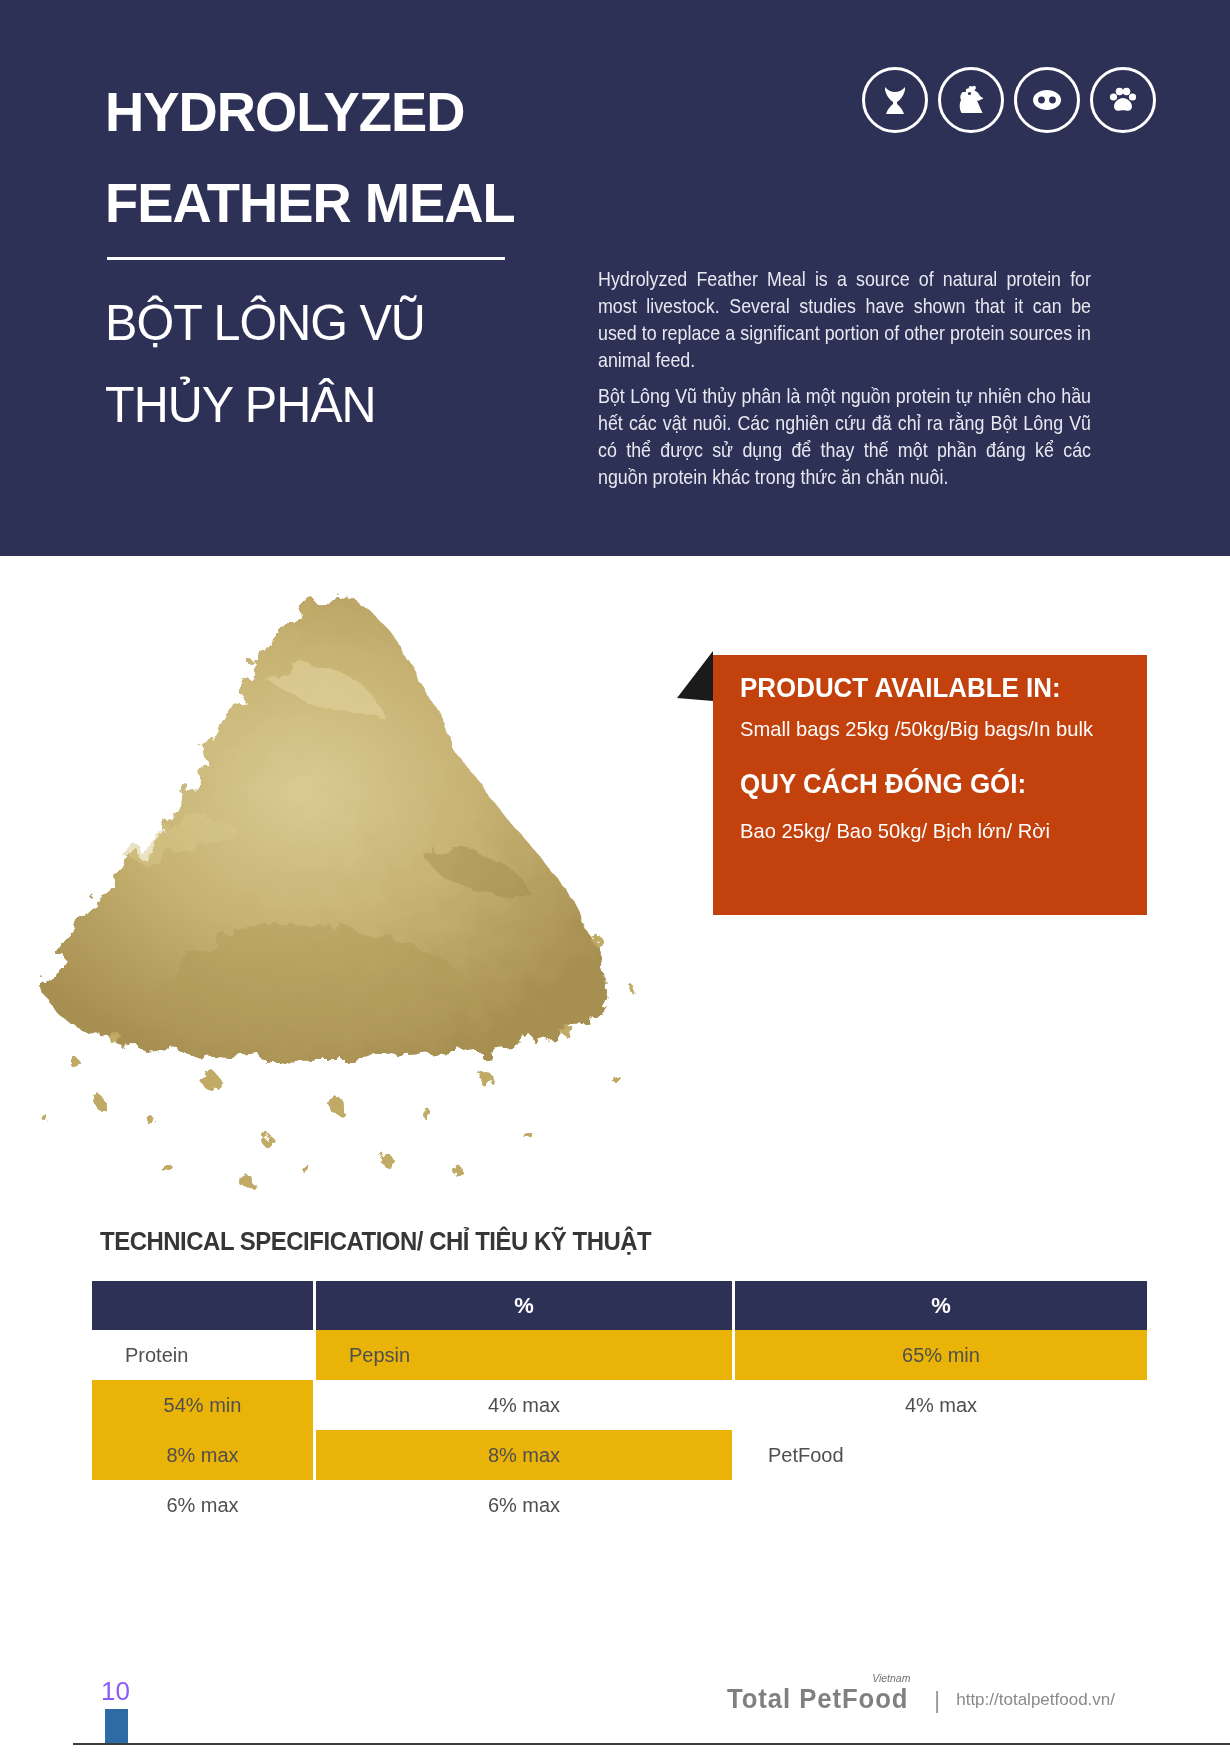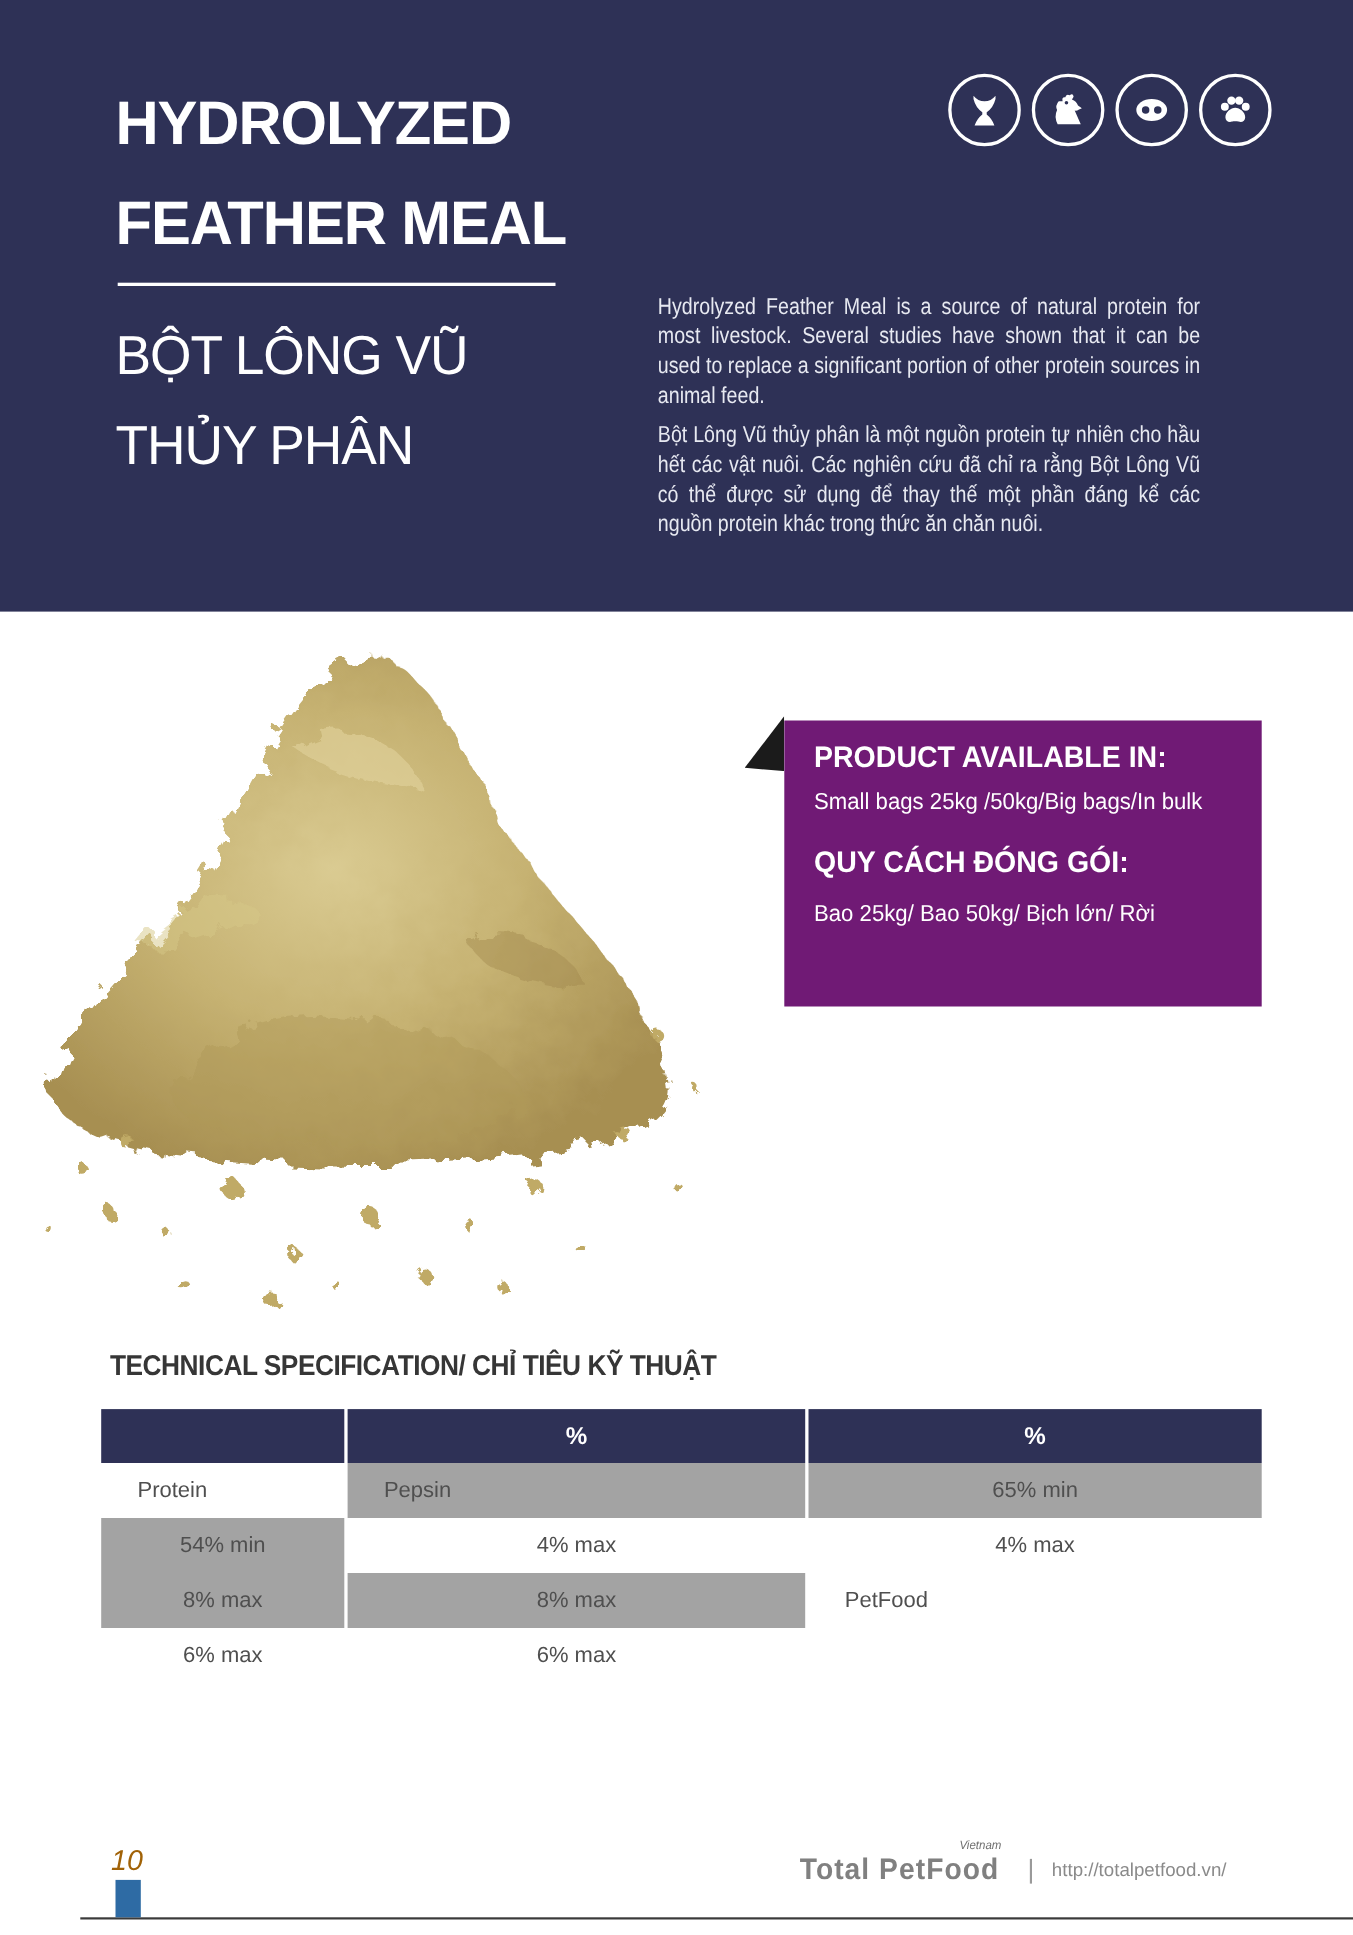--- a/index.html
+++ b/index.html
@@ -15,39 +15,39 @@
   .icon-row{left:862px;top:67px;display:flex;gap:10px;}
   .icon-circle{width:60px;height:60px;border:3px solid #ffffff;border-radius:50%;display:flex;align-items:center;justify-content:center;}
   .icon-circle svg{display:block;}
 
   .desc{color:#e7e9f1;font-size:21px;line-height:27px;text-align:justify;width:580px;transform:scaleX(0.85);transform-origin:left top;}
   .desc-en{left:598px;top:244px;}
   .desc-vi{left:598px;top:361px;}
 
   
   .fold-accent{left:677px;top:651px;width:36px;height:50px;background:#1b1b1b;clip-path:polygon(100% 0,100% 100%,0 94%);}
-  .pack-panel{left:713px;top:655px;width:434px;height:260px;background:#701a75;color:#ffffff;}
+  .pack-panel{left:713px;top:655px;width:434px;height:260px;background:#c2410c;color:#ffffff;}
   .pack-h{position:absolute;left:27px;font-size:27px;font-weight:700;letter-spacing:0;white-space:pre;transform:scaleX(0.96);transform-origin:left top;}
   .pack-t{position:absolute;left:27px;font-size:21px;font-weight:400;white-space:pre;transform:scaleX(0.96);transform-origin:left top;}
   .pack-h-en{top:18px;}
   .pack-t-en{top:62px;}
   .pack-h-vi{top:114px;}
   .pack-t-vi{top:164px;}
 
   
   .spec-title{left:100px;top:1226px;font-size:26px;font-weight:700;color:#363636;letter-spacing:-0.5px;white-space:pre;transform:scaleX(0.92);transform-origin:left top;}
   .spec-table{left:92px;top:1281px;width:1055px;display:grid;grid-template-columns:221px 416px 412px;column-gap:3px;row-gap:0;}
   .th{height:49px;background:#2e3156;color:#ffffff;font-size:22px;font-weight:700;display:flex;align-items:center;justify-content:center;}
   .td{height:50px;font-size:20px;color:#4f4f4f;display:flex;align-items:center;justify-content:center;}
   .td.label{justify-content:flex-start;padding-left:33px;box-sizing:border-box;text-align:center;}
-  .row-gray{background:#a3a3a3;}
+  .row-gray{background:#eab308;}
 
   
   .footer-rule{left:73px;top:1743px;width:1157px;height:2px;background:#3a3a3a;}
-  .page-number{left:101px;top:1676px;font-size:26px;color:#a16207;font-style:italic;}
+  .page-number{left:101px;top:1676px;font-size:26px;color:#8b5cf6;}
   .footer-square{left:105px;top:1709px;width:23px;height:34px;background:#2e6ba4;}
   .brand-row{top:1684px;left:727px;display:flex;align-items:center;gap:16px;color:#8a8a8a;}
   .brand-logo{position:relative;font-size:27px;font-weight:700;letter-spacing:1px;color:#808080;white-space:pre;transform:scaleX(0.95);transform-origin:left bottom;}
   .brand-country{position:absolute;right:-2px;top:-12px;font-size:11px;font-weight:400;font-style:italic;letter-spacing:0;color:#707070;}
   .footer-sep{font-size:24px;color:#9a9a9a;}
   .footer-url{font-size:17px;color:#8a8a8a;letter-spacing:0;}
 </style>
 </head>
 <body>
 

